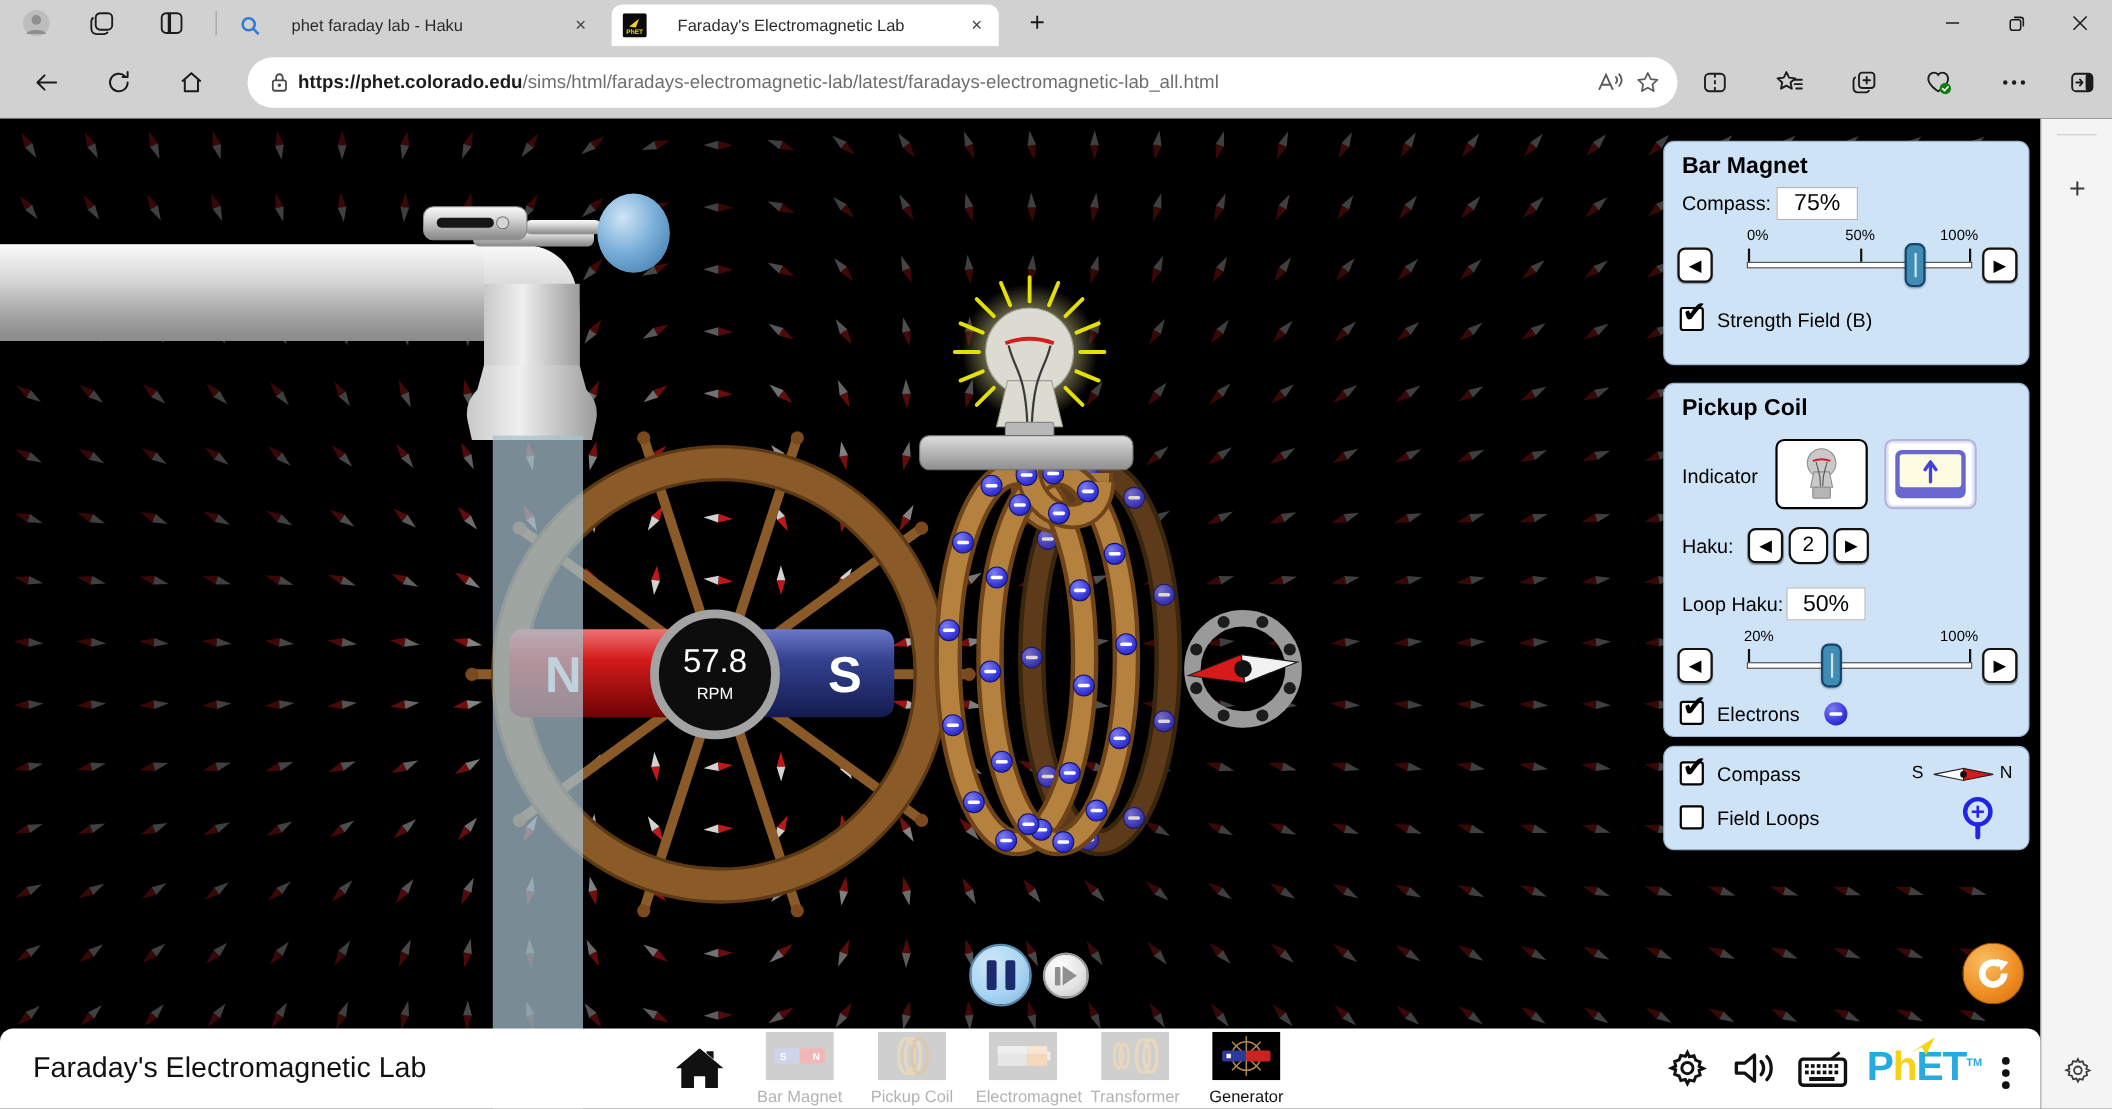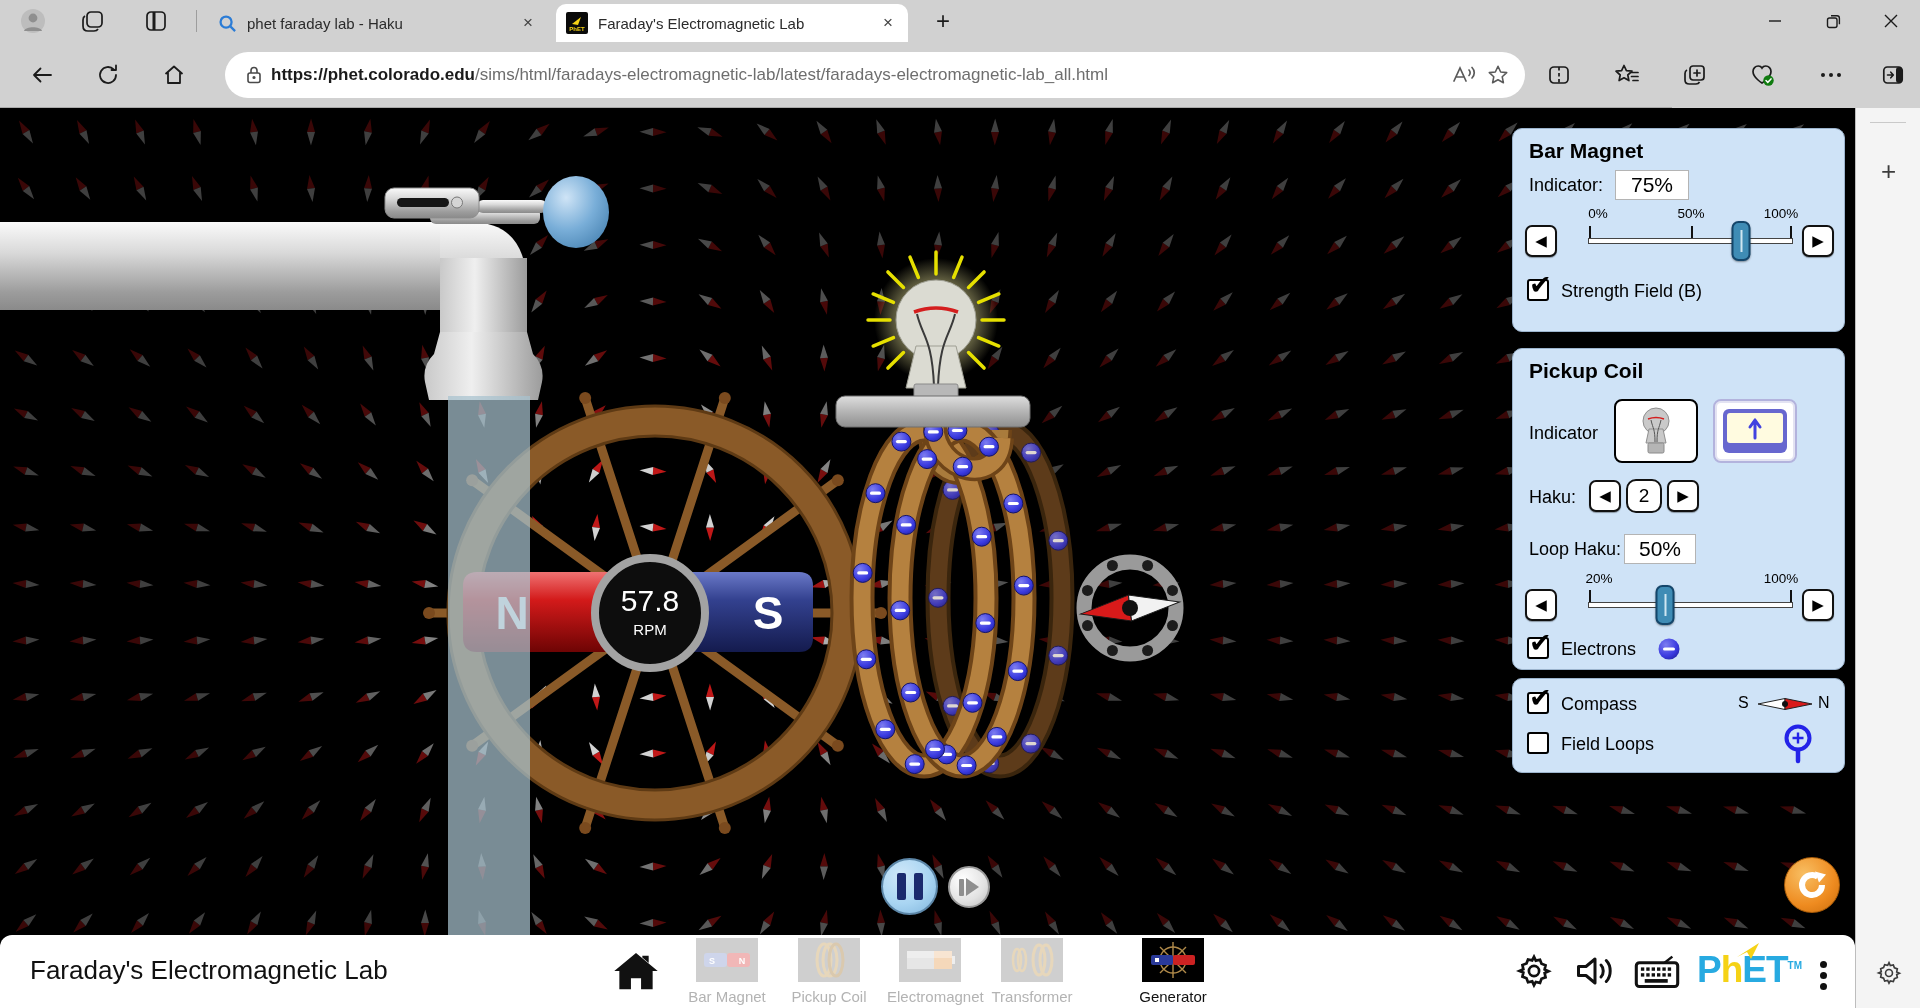--- a/index.html
+++ b/index.html
@@ -6,21 +6,21 @@
   html,body { width:1920px; height:1008px; overflow:hidden; background:#000;
     font-family:"Liberation Sans","DejaVu Sans",sans-serif; }
   .abs { position:absolute; }
 
   
   #chrome { position:absolute; left:0; top:0; width:1920px; height:108px; background:#d1d1d1; }
   #tabstrip { position:absolute; left:0; top:0; width:1920px; height:42px; }
   .tsicon { position:absolute; top:8px; width:26px; height:26px; display:flex; align-items:center; justify-content:center; }
   .tab { position:absolute; top:4px; height:38px; display:flex; align-items:center; padding:0 10px; font-size:15px; color:#2b2b2b; }
   .tab.active { background:#fff; border-radius:10px 10px 0 0; }
-  .tab .title { margin:0 14px 0 10px; white-space:nowrap; overflow:hidden; max-width:250px; }
+  .tab .title { margin:0 14px 0 28px; white-space:nowrap; overflow:hidden; max-width:250px; }
   .xbtn { font-size:17px; color:#444; width:20px; height:20px; line-height:19px; text-align:center; border-radius:4px; }
   #winctl { position:absolute; right:0; top:0; height:42px; display:flex; }
   #winctl > div { width:58px; height:42px; display:flex; align-items:center; justify-content:center; color:#1b1b1b; font-size:17px; }
   #toolbar { position:absolute; left:0; top:42px; width:1672px; height:66px; background:#d1d1d1; border-bottom:1px solid #a9a9a9; }
   .tbtn { position:absolute; top:16px; width:34px; height:34px; display:flex; align-items:center; justify-content:center; }
   #addressbar { position:absolute; left:225px; top:10px; width:1300px; height:46px; background:#fff; border-radius:23px; display:flex; align-items:center; }
   #url { font-size:17px; color:#6e6e6e; white-space:nowrap; overflow:hidden; flex:1; }
   #url b { color:#1b1b1b; font-weight:bold; }
   .pillicon { width:34px; height:34px; display:flex; align-items:center; justify-content:center; flex:none; }
 
@@ -2458,21 +2458,21 @@
     <div id="resetbtn" class="simbtn">
       <svg width="34" height="34" viewBox="0 0 34 34">
         <path d="M27 17a10 10 0 1 1-4.2-8.1" fill="none" stroke="#fff" stroke-width="6" stroke-linecap="butt"></path>
         <polygon points="20,3.5 31,6.5 24,14.5" fill="#fff"></polygon>
       </svg>
     </div>
 
     
     <div class="panel" style="top:20px;height:204px">
       <div class="ptitle">Bar Magnet</div>
-      <div class="plabel" style="left:16px;top:46px">Indicator:</div>
+      <div class="plabel" style="left:16px;top:46px">Compass:</div>
       <div class="vbox" style="left:102px;top:41px;width:74px;height:30px">75%</div>
       <div class="ticklab" style="left:85px;top:77px">0%</div>
       <div class="ticklab" style="left:178px;top:77px">50%</div>
       <div class="ticklab" style="left:268px;top:77px">100%</div>
       <div class="abtn" style="left:12px;top:96px">◀</div>
       <div class="track" style="left:75px;top:109px;width:205px">
         <div class="tick" style="left:0"></div>
           <div class="tick" style="left:50%"></div>
           <div class="tick" style="right:0"></div>
         <div class="thumb" id="strengthThumb" style="left: 75%;"></div>
@@ -2607,21 +2607,21 @@
         <svg width="62" height="44" viewBox="0 0 62 44">
           <rect width="62" height="44" fill="#8f8f8f"></rect>
           <ellipse cx="16" cy="22" rx="4" ry="11" fill="none" stroke="#c8a25f" stroke-width="2.5"></ellipse>
           <ellipse cx="21" cy="22" rx="4" ry="11" fill="none" stroke="#c8a25f" stroke-width="2.5"></ellipse>
           <ellipse cx="38" cy="22" rx="6" ry="15" fill="none" stroke="#c8a25f" stroke-width="3"></ellipse>
           <ellipse cx="45" cy="22" rx="6" ry="15" fill="none" stroke="#c8a25f" stroke-width="3"></ellipse>
         </svg>
       </span>
       <div class="slabel">Transformer</div>
     </div>
-    <div class="screen active" style="left:1130px">
+    <div class="screen active" style="left:1090px">
       <span class="thumbwrap">
         <svg width="62" height="44" viewBox="0 0 62 44">
           <rect width="62" height="44" fill="#000"></rect>
           <g stroke="#b08a4a" stroke-width="1.4">
             <circle cx="31" cy="22" r="13" fill="none"></circle>
             <path d="M31 4v36 M13 22h36 M18 9l26 26 M44 9 18 35"></path>
           </g>
           <rect x="9" y="17" width="22" height="10" rx="2" fill="#2a3a9a"></rect>
             <rect x="31" y="17" width="22" height="10" rx="2" fill="#cc2222"></rect>
           <rect x="13" y="20" width="4" height="4" fill="#fff"></rect>

